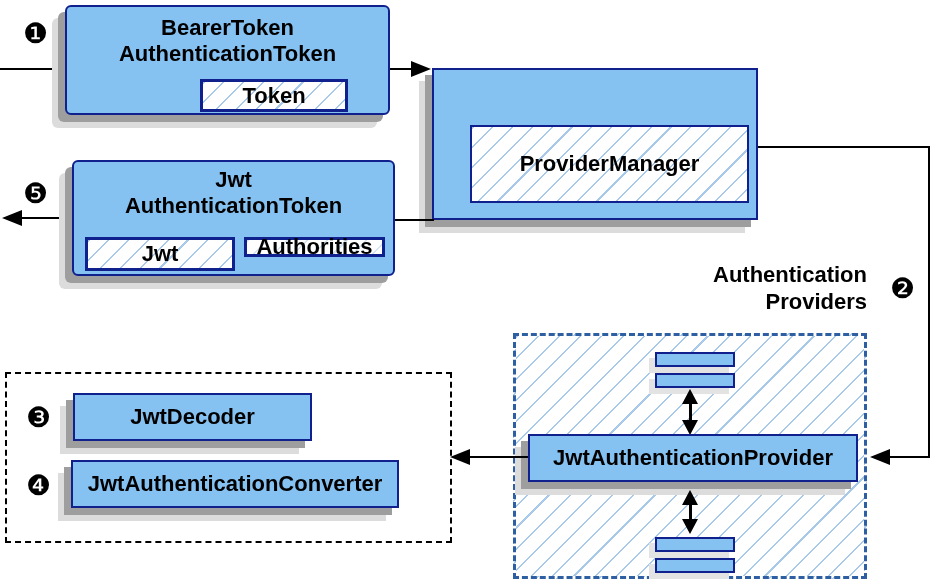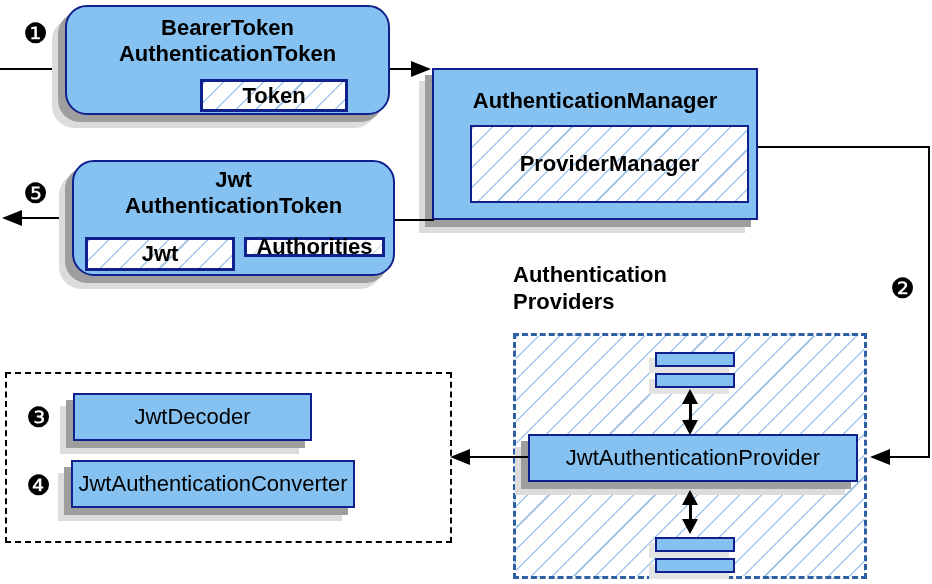--- a/index.html
+++ b/index.html
@@ -6,28 +6,28 @@
   .canvas {
     position:relative; width:932px; height:584px; background:#ffffff;
     font-family:"Liberation Sans", sans-serif; overflow:hidden; color:#000;
   }
   
   .node {
     position:absolute; box-sizing:border-box;
     background:#85C2F2; border:2px solid #10208C;
   }
   .shadowed { box-shadow:-7px 7px 0 #9E9E9E, -13px 13px 0 #DCDCDC; }
-  .rounded { border-radius:22px; }
+  .rounded { border-radius:6px; }
   .node-title {
     font-weight:bold; font-size:22px; line-height:26px; text-align:center;
     white-space:pre-line; padding-top:8px;
   }
   .center-label {
     position:absolute; inset:0; display:flex; align-items:center; justify-content:center;
-    font-weight:normal; font-size:22px; text-align:center;
+    font-weight:bold; font-size:22px; text-align:center;
   }
   .chip {
     position:absolute; box-sizing:border-box; background:#fff; border:3px solid #10208C;
     display:flex; align-items:center; justify-content:center;
     font-weight:bold; font-size:22px;
   }
   .hatch {
     background-color:#fff;
     background-image:repeating-linear-gradient(135deg, #A9C9EA 0 1.5px, transparent 1.5px 14px);
   }
@@ -40,21 +40,21 @@
     position:absolute; box-sizing:border-box;
     border:3px dashed #2E5FA3;
     background-color:#fff;
     background-image:repeating-linear-gradient(135deg, #A9C9EA 0 1.5px, transparent 1.5px 15px);
   }
   .dashed-black {
     position:absolute; box-sizing:border-box; border:2px dashed #000; background:transparent;
   }
   .group-title {
     position:absolute; font-weight:bold; font-size:22px; line-height:27px;
-    text-align:left; white-space:pre-line;
+    text-align:right; white-space:pre-line;
   }
   
   .bar {
     position:absolute; box-sizing:border-box; width:80px; height:15px;
     background:#85C2F2; border:2px solid #10208C;
     box-shadow:-6px 6px 0 #E3E3E3;
   }
   
   .line { position:absolute; background:#000; }
   .ah { position:absolute; width:0; height:0; }
@@ -78,21 +78,20 @@
 AuthenticationToken</div>
     <div class="chip hatch" style="left:85px; top:72px; width:148px; height:33px;margin-left:48px;">
       <span>Token</span>
     </div>
   </div>
 
   <div class="line" style="left:390px; top:68px; width:24px; height:2px;"></div>
   <div class="ah ah-right" style="left:411px; top:61px;"></div>
 
   <div class="node shadowed" style="left:432px; top:68px; width:326px; height:152px;">
-    <div class="node-title" style="padding-top:18px;">AuthenticationManager</div>
     <div class="chip hatch" style="left:36px; top:55px; width:279px; height:78px; border-width:2px;">
       <span>ProviderManager</span>
     </div>
   </div>
 
   <div class="line" style="left:758px; top:146px; width:172px; height:2px;"></div>
   <div class="line" style="left:928px; top:146px; width:2px; height:312px;"></div>
   <div class="line" style="left:888px; top:456px; width:42px; height:2px;"></div>
   <div class="ah ah-left" style="left:870px; top:449px;"></div>
   <span class="badge" style="left:890px; top:275px;">❷</span>
@@ -142,17 +141,17 @@
   <div class="ah ah-left" style="left:450px; top:449px;"></div>
 
   <div class="dashed-black" style="left:5px; top:372px; width:447px; height:171px;"></div>
 
   <span class="badge" style="left:26px; top:404px;">❸</span>
   <div class="node shadowed" style="left:73px; top:393px; width:239px; height:48px;">
     <div class="center-label">JwtDecoder</div>
   </div>
 
   <span class="badge" style="left:26px; top:472px;">❹</span>
-  <div class="node shadowed" style="left:71px; top:460px; width:284px; height:48px;">
+  <div class="node shadowed" style="left:71px; top:460px; width:328px; height:48px;">
     <div class="center-label">JwtAuthenticationConverter</div>
   </div>
 
 </div>
 
 </body></html>

